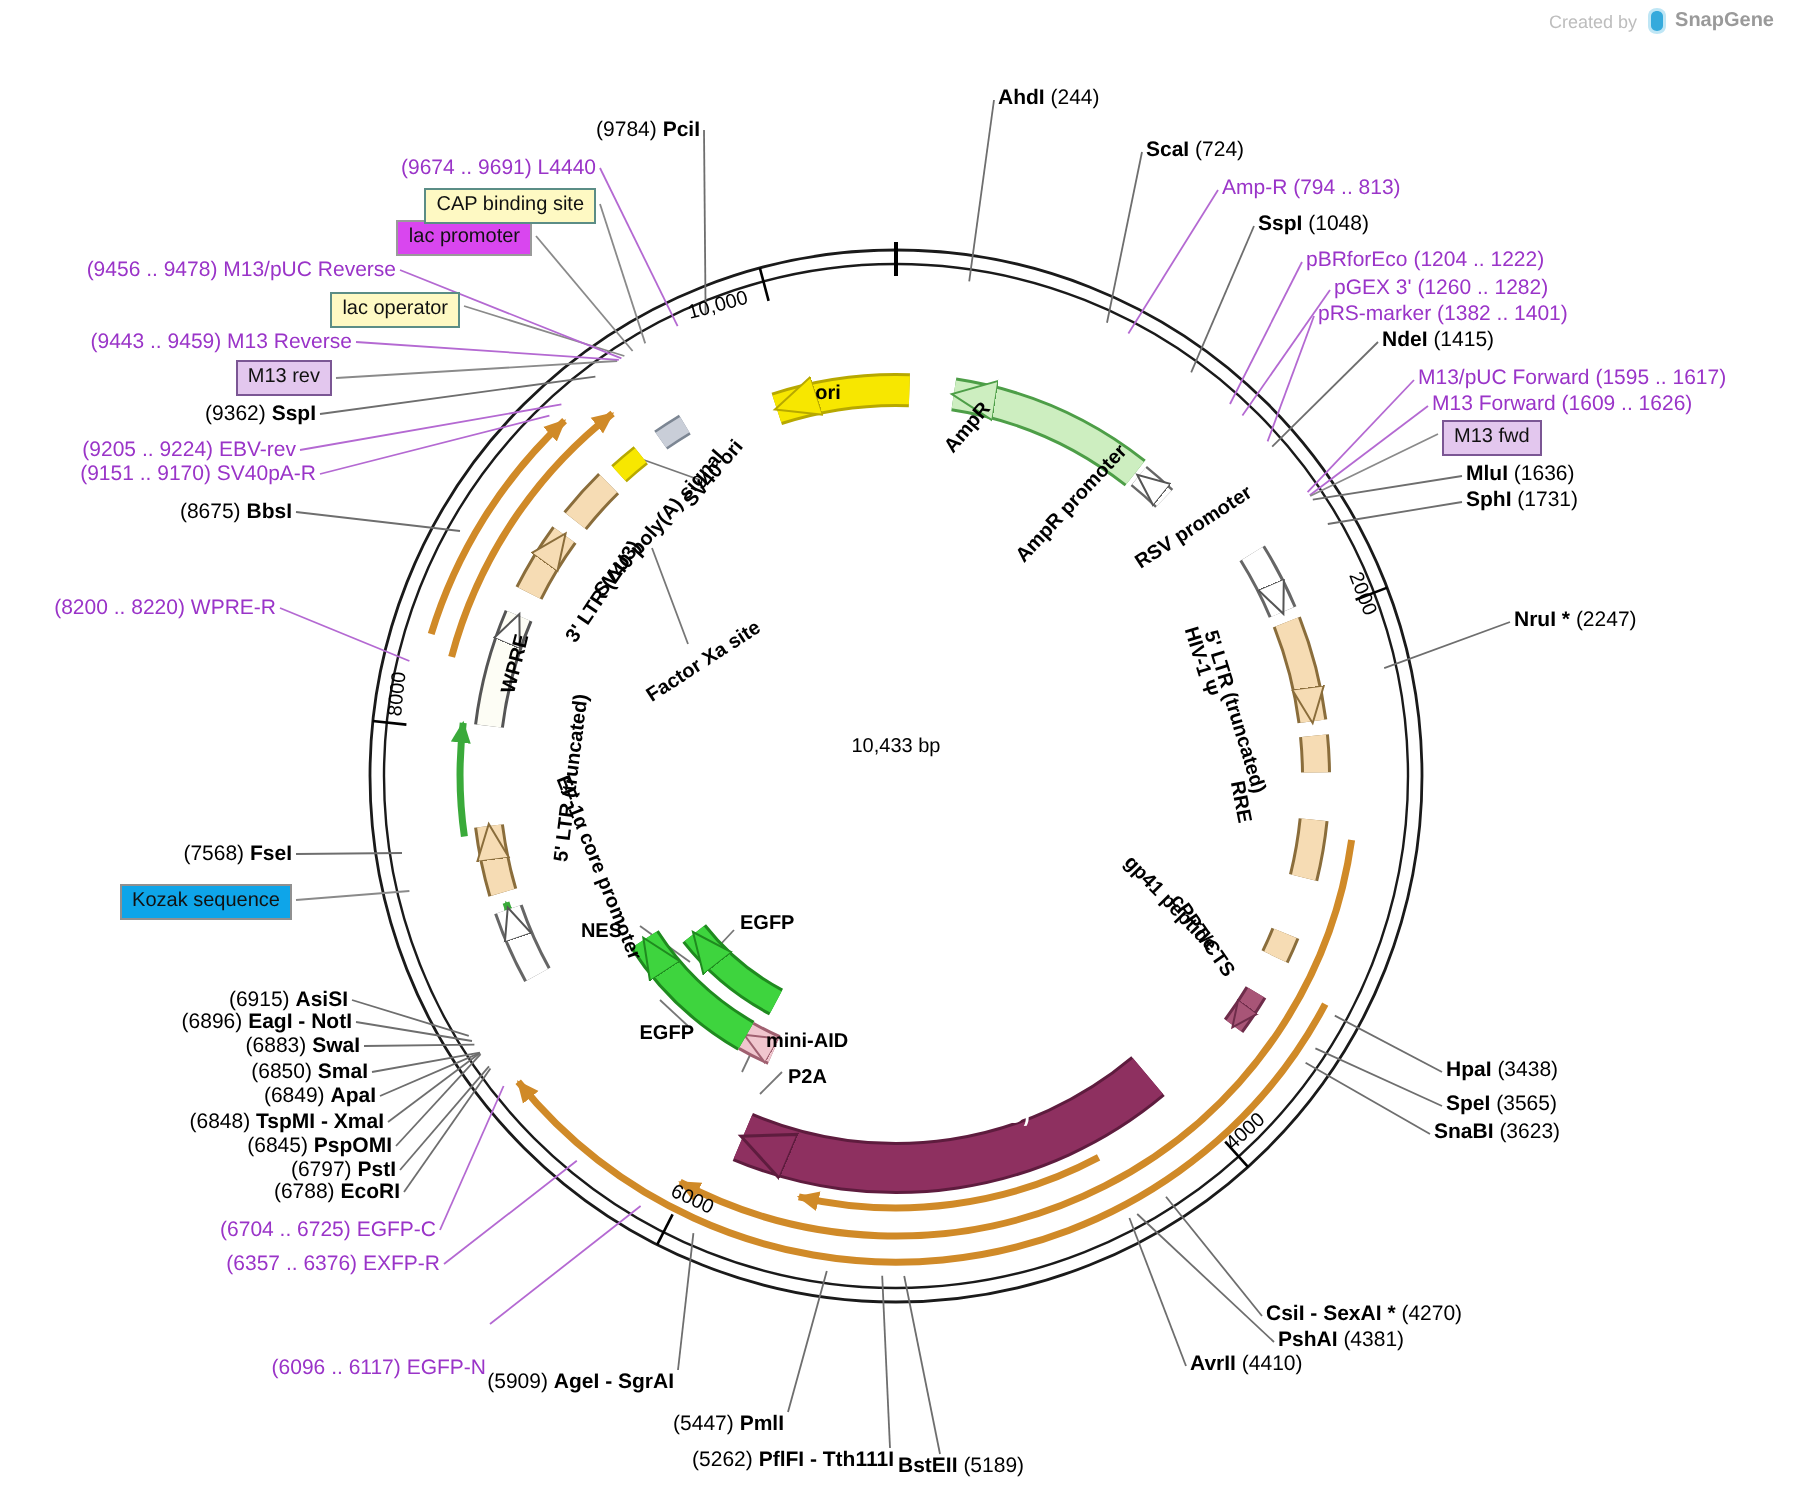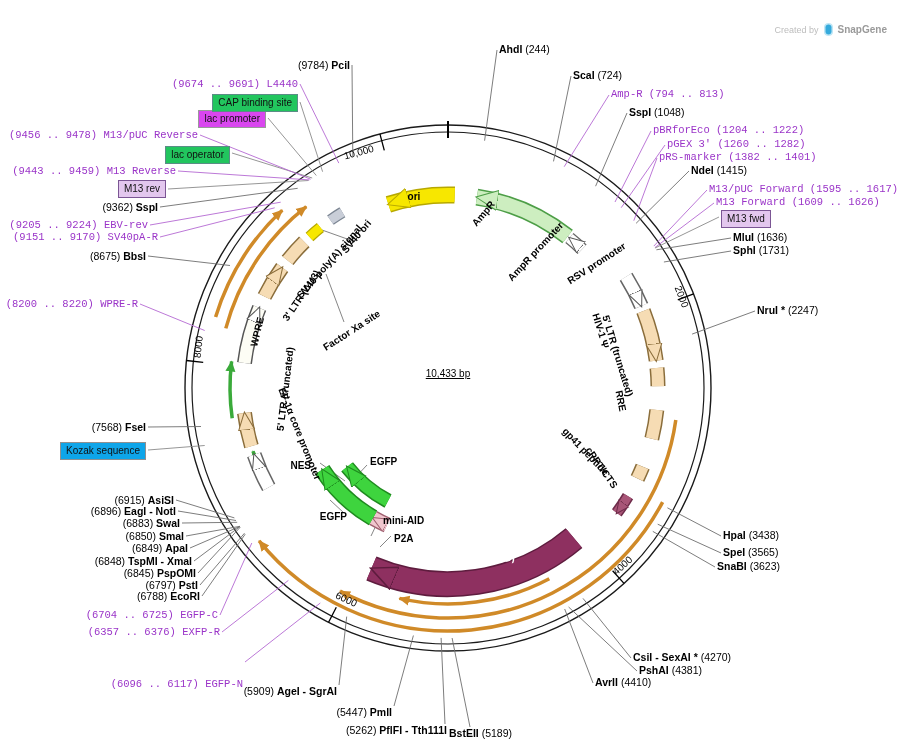--- a/index.html
+++ b/index.html
@@ -2,32 +2,32 @@
 <html><head>
 <meta charset="utf-8">
 <style>
   html,body{margin:0;padding:0;background:#fff;}
   .stage{position:relative;width:897px;height:750px;background:#fff;overflow:hidden;
          font-family:"Liberation Sans",sans-serif;}
   .stage svg.map{position:absolute;left:0;top:0;}
   .lbl{position:absolute;font-size:10.5px;line-height:13px;white-space:nowrap;color:#000;z-index:5;}
   .lbl .nm{font-weight:bold;margin-top:44px;}
   .lbl .dt{font-weight:normal;}
-  .lbl.primer{color:#9a34c8;font-family:Liberation Mono, monospace;}
+  .lbl.primer{color:#9a34c8;}
   .lbl.primer .nm{font-weight:normal;}
   .lbl.left{text-align:right;}
   .boxed{display:inline-block;padding:1px 5px 2px 5px;border:1px solid #777;font-size:10px;color:#111;}
   .box-purple{background:#e3c7ee;border-color:#7b5694;}
-  .box-teal{background:#22c55e;border-color:#5b8d86;}
+  .box-teal{background:#fef9c3;border-color:#5b8d86;}
   .box-light{background:#d946ef;border-color:#9a9a9a;}
   .box-gray{background:#0ea5e9;border-color:#909090;}
   .center-title{position:absolute;left:168px;top:366px;width:560px;text-align:center;z-index:4;}
   .center-title .tname{font-size:10.5px;font-weight:bold;color:#000;}
-  .center-title .tsize{font-size:10px;color:#000;margin-top:2px;text-decoration:underline;}
-  .watermark{position:absolute;top:4px;right:10px;display:flex;align-items:center;gap:4px;z-index:6;margin-top:19px;}
+  .center-title .tsize{font-size:10px;color:#000;margin-top:2px;}
+  .watermark{position:absolute;top:4px;right:10px;display:flex;align-items:center;gap:4px;z-index:6;}
   .watermark .wm-created{font-size:9px;color:#bdbdbd;}
   .watermark .wm-brand{font-size:10px;font-weight:bold;color:#9a9a9a;}
   text.flabel{font-size:10px;font-weight:bold;fill:#000;}
   text.flabel.white{fill:#fff;font-size:10.5px;}
   text.smarker{font-size:10px;font-weight:normal;fill:#000;}
 </style>
 </head>
 <body>
 
 <div class="stage">

